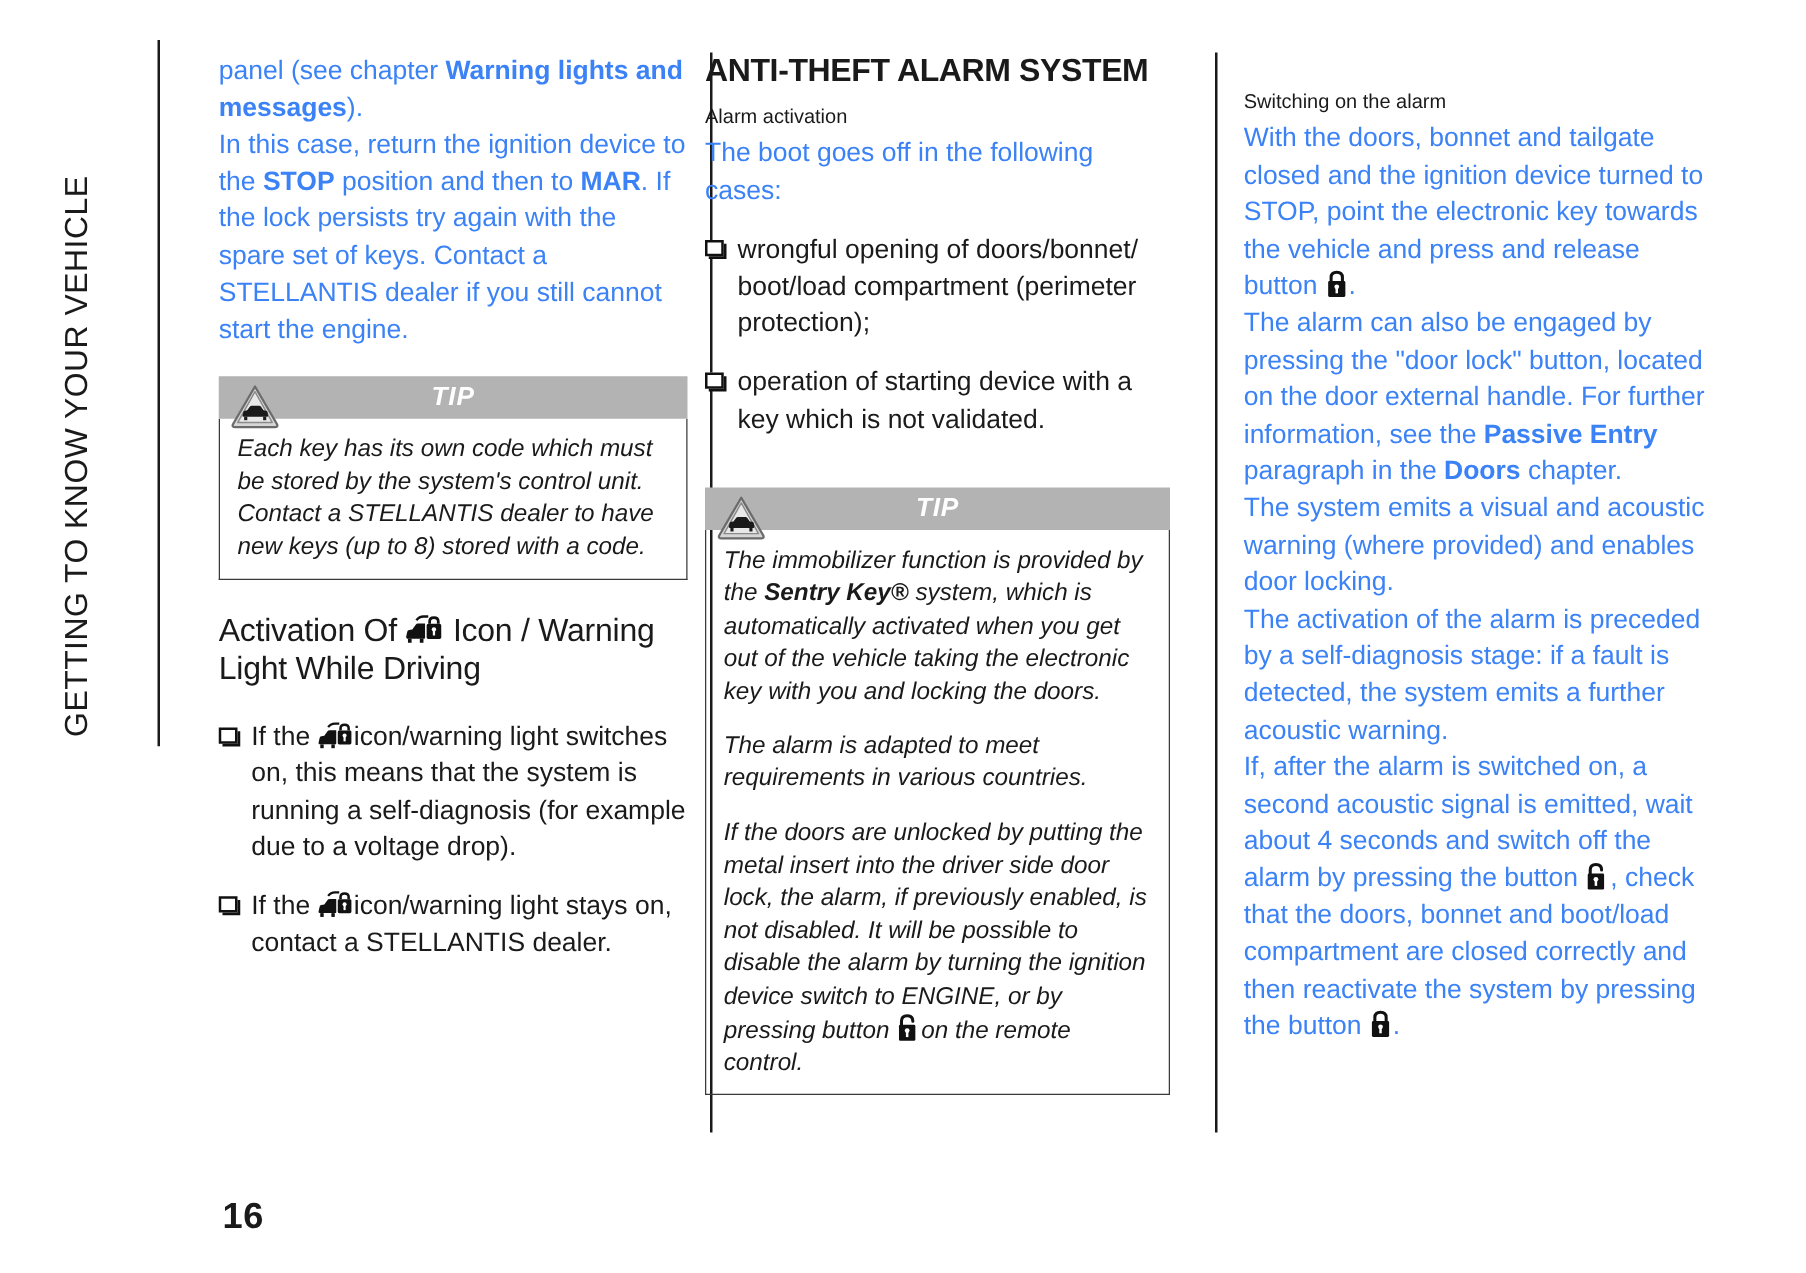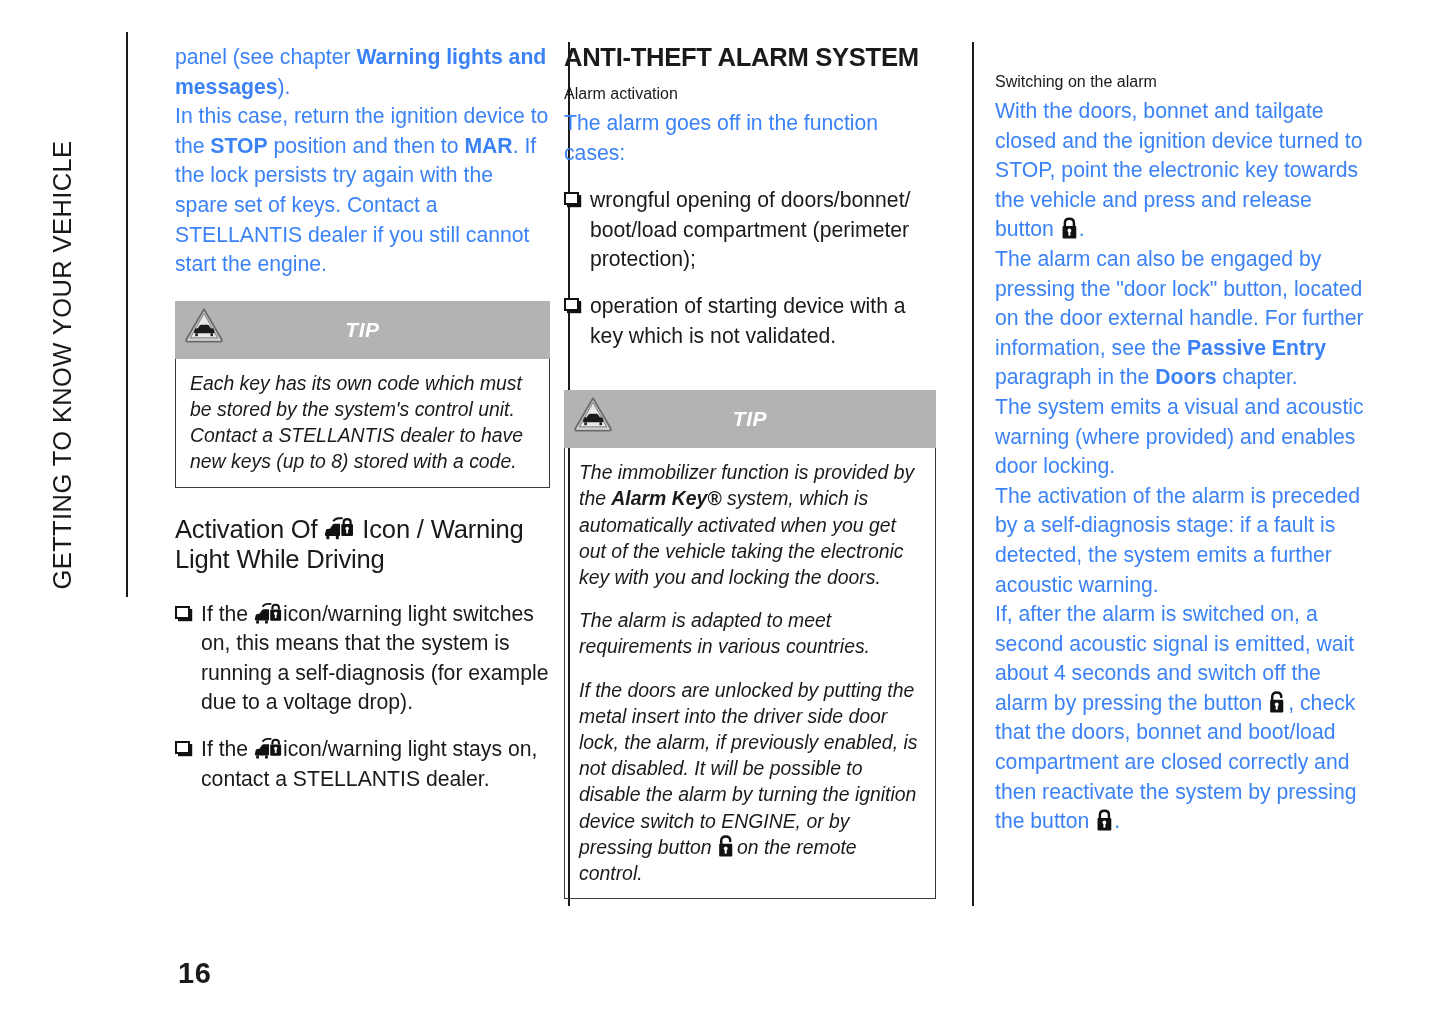--- a/index.html
+++ b/index.html
@@ -105,21 +105,21 @@
     width: 15px; height: 13px;
     border: 2.4px solid #111;
     background: #fff;
     box-shadow: 2.6px 2.6px 0 -0.4px #111;
   }
 
   
   .tip-header {
     position: relative;
     background: #b3b3b3;
-    height: 58px;
+    height: 34px;
     display: flex;
     align-items: center;
     justify-content: center;
   }
   .tip-header .tip-word {
     font-size: 21px;
     font-weight: bold;
     font-style: italic;
     color: #ffffff;
     letter-spacing: 0.6px;
@@ -251,21 +251,21 @@
     </ul>
   </div>
 
   <div class="col col-2">
 
     <h2 class="head-section">ANTI-THEFT ALARM SYSTEM</h2>
 
 
     <h3 class="head-sub">Alarm activation</h3>
 
-    <p class="body">The alarm goes off in the function cases:</p>
+    <p class="body">The boot goes off in the following cases:</p>
 
     <div class="spacer-18"></div>
 
     <ul class="bullets">
       <li>
         <span class="bullet-sq"></span><span>wrongful opening of doors/bonnet/ boot/load compartment (perimeter protection);</span>
       </li>
       <li>
         <span class="bullet-sq"></span><span>operation of starting device with a key which is not validated.</span>
       </li>
@@ -281,21 +281,21 @@
         <svg class="tri-icon" viewBox="0 0 48 44">
           <path d="M24 3 L45 39 Q46.5 42 43 42 L5 42 Q1.5 42 3 39 Z" fill="#d6d6d6" stroke="#6b6b6b" stroke-width="2.2" stroke-linejoin="round"></path>
           <path d="M24 8 L40.5 37.5 L7.5 37.5 Z" fill="#e8e8e8" stroke="#8a8a8a" stroke-width="1.4" stroke-linejoin="round"></path>
           <path d="M12 31 L12.8 27.5 Q13 26.4 14.2 26.2 L16.5 25.8 L19 22.4 Q19.6 21.6 20.8 21.6 L28 21.6 Q29.2 21.6 29.8 22.4 L32.2 25.8 L34.6 26.2 Q35.8 26.4 36 27.5 L36.6 31 Q36.7 32 35.6 32 L13 32 Q11.9 32 12 31 Z" fill="#1a1a1a"></path>
           <rect x="13.6" y="32" width="3" height="3.4" fill="#1a1a1a"></rect>
           <rect x="31.8" y="32" width="3" height="3.4" fill="#1a1a1a"></rect>
         </svg>
         <span class="tip-word">TIP</span>
       </div>
       <div class="tip-body">
-        <p><span>The immobilizer function is provided by the </span><b>Alarm Key®</b><span> system, which is automatically activated when you get out of the vehicle taking the electronic key with you and locking the doors.</span></p>
+        <p><span>The immobilizer function is provided by the </span><b>Sentry Key®</b><span> system, which is automatically activated when you get out of the vehicle taking the electronic key with you and locking the doors.</span></p>
         <p>The alarm is adapted to meet requirements in various countries.</p>
         <p><span>If the doors are unlocked by putting the metal insert into the driver side door lock, the alarm, if previously enabled, is not disabled. It will be possible to disable the alarm by turning the ignition device switch to ENGINE, or by pressing button</span>
           <svg class="ico ico-lock-open" viewBox="0 0 22 27">
             <path d="M4.6 10.6 L4.6 7.4 Q4.6 2.6 9.6 2.6 Q14.6 2.6 14.6 7.4" stroke="#111" stroke-width="2.7" fill="none" stroke-linecap="round"></path>
             <rect x="2.4" y="10.6" width="14.4" height="14" rx="1.2" fill="#111"></rect>
             <circle cx="9.6" cy="15.6" r="2.1" fill="#fff"></circle>
             <rect x="8.5" y="16.4" width="2.2" height="5" fill="#fff"></rect>
           </svg><span>on the remote control.</span></p>
       </div>
     </div>

